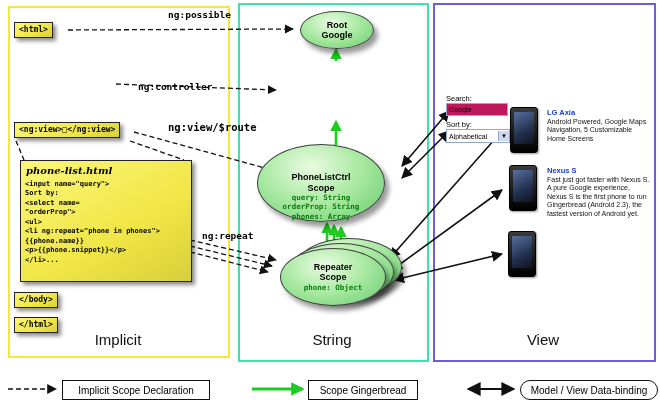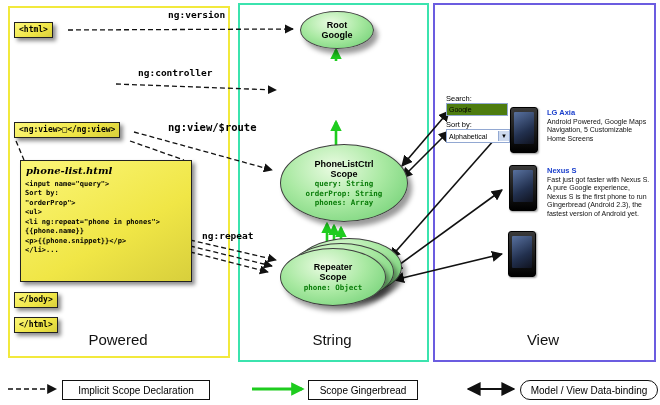--- a/index.html
+++ b/index.html
@@ -24,21 +24,21 @@
   .scope{position:absolute;z-index:3;border-radius:50%;border:1px solid #3f3f3f;
         background:radial-gradient(ellipse at 42% 30%,#eafbe2 0%,#a9e9a2 48%,#66cb6c 100%);
         box-shadow:4px 5px 5px rgba(0,0,0,.4);
         display:flex;flex-direction:column;align-items:center;justify-content:center;text-align:center;}
   .scope .title{font-weight:bold;font-size:9px;line-height:1.15;color:#000;}
   .scope .prop{font-family:"DejaVu Sans Mono",monospace;font-weight:bold;font-size:7.5px;
         line-height:1.25;color:#0a7d0a;white-space:nowrap;}
   .scope.back{z-index:3;} .scope.mid{z-index:3;} .scope.front{z-index:4;}
   .view-label{position:absolute;z-index:3;font-size:7.5px;color:#000;}
   .search-input{position:absolute;z-index:3;width:56px;height:11px;border:1px solid #92a8d2;
-        background:#4d7c0f;font-size:7px;padding:0 2px;font-family:"Liberation Sans",sans-serif;}
+        background:#be185d;font-size:7px;padding:0 2px;font-family:"Liberation Sans",sans-serif;}
   .select{position:absolute;z-index:3;width:62px;height:12px;border:1px solid #92a8d2;background:#fff;
         display:flex;align-items:center;font-size:7px;}
   .select .sel-text{flex:1;padding-left:2px;white-space:nowrap;overflow:hidden;}
   .select .dd{width:10px;height:10px;background:#cdd9ee;border-left:1px solid #92a8d2;
         display:flex;align-items:center;justify-content:center;font-size:6px;line-height:1;}
   .phone{position:absolute;z-index:3;width:26px;height:44px;background:linear-gradient(#3a3a3a,#000);
         border:1px solid #000;border-radius:3px;box-shadow:1px 1px 2px rgba(0,0,0,.4);}
   .phone .screen{position:absolute;left:3px;right:3px;top:4px;bottom:8px;
         background:linear-gradient(150deg,#58719f 0%,#22304e 60%,#10131f 100%);border-radius:1px;}
   .phone-text{position:absolute;z-index:3;width:104px;}
@@ -49,21 +49,21 @@
 </style>
 </head>
 <body>
 
 <div id="canvas">
 
   <div class="panel panel-template"></div>
   <div class="panel panel-model"></div>
   <div class="panel panel-view"></div>
 
-  <div class="panel-label" style="left:58px;top:331px;width:120px;">Powered</div>
+  <div class="panel-label" style="left:58px;top:331px;width:120px;">Implicit</div>
   <div class="panel-label" style="left:272px;top:331px;width:120px;">String</div>
   <div class="panel-label" style="left:488px;top:331px;width:110px;">View</div>
 
   <svg class="arrows" width="660" height="405">
     <defs>
       <marker id="mB" viewBox="0 0 10 10" refX="9" refY="5" markerWidth="7" markerHeight="7" orient="auto-start-reverse">
         <path d="M0,0L10,5L0,10z" fill="#111"></path>
       </marker>
       <marker id="mG" viewBox="0 0 10 10" refX="8" refY="5" markerWidth="4.5" markerHeight="4.5" orient="auto">
         <path d="M0,0L10,5L0,10z" fill="#1ecc1e"></path>
@@ -106,42 +106,43 @@
 
   <div class="ybox" style="left:14px;top:22px;">&lt;html&gt;</div>
 
 
   <div class="ybox" style="left:14px;top:122px;">&lt;ng:view&gt;□&lt;/ng:view&gt;</div>
 
   <div class="ybox codebox" style="left:20px;top:160px;width:162px;height:116px;">
     <div class="cb-title">phone-list.html</div>
     <div class="code-line">&lt;input name="query"&gt;</div>
     <div class="code-line">Sort by:</div>
+    <div class="code-line">&lt;select name=</div>
     <div class="code-line">"orderProp"&gt;</div>
     <div class="code-line">&lt;ul&gt;</div>
     <div class="code-line">&lt;li ng:repeat="phone in phones"&gt;</div>
     <div class="code-line">{{phone.name}}</div>
     <div class="code-line">&lt;p&gt;{{phone.snippet}}&lt;/p&gt;</div>
     <div class="code-line">&lt;/li&gt;...</div>
   </div>
 
   <div class="ybox" style="left:14px;top:292px;">&lt;/body&gt;</div>
   <div class="ybox" style="left:14px;top:317px;">&lt;/html&gt;</div>
 
-  <div class="arrow-label" style="left:168px;top:9px;">ng:version</div>
-  <div class="arrow-label" style="left:138px;top:67px;">ng:controller</div>
+  <div class="arrow-label" style="left:168px;top:9px;">ng:possible</div>
+  <div class="arrow-label" style="left:138px;top:81px;">ng:controller</div>
   <div class="arrow-label" style="left:168px;top:121px;font-size:10.5px;">ng:view/$route</div>
   <div class="arrow-label" style="left:202px;top:230px;">ng:repeat</div>
 
   <div class="scope" style="left:300px;top:11px;width:72px;height:36px;">
     <div class="title" style="max-width:44px;">Root Google</div>
   </div>
 
 
-  <div class="scope" style="left:280px;top:144px;width:126px;height:76px;">
+  <div class="scope" style="left:257px;top:144px;width:126px;height:76px;justify-content:flex-end;">
     <div class="title" style="max-width:82px;">PhoneListCtrl Scope</div>
     <div class="prop">query: String</div>
     <div class="prop">orderProp: String</div>
     <div class="prop">phones: Array</div>
   </div>
 
   <div class="scope back" style="left:296px;top:238px;width:104px;height:56px;"></div>
   <div class="scope mid" style="left:288px;top:243px;width:104px;height:56px;"></div>
   <div class="scope front" style="left:280px;top:248px;width:104px;height:56px;">
     <div class="title" style="max-width:60px;">Repeater Scope</div>

